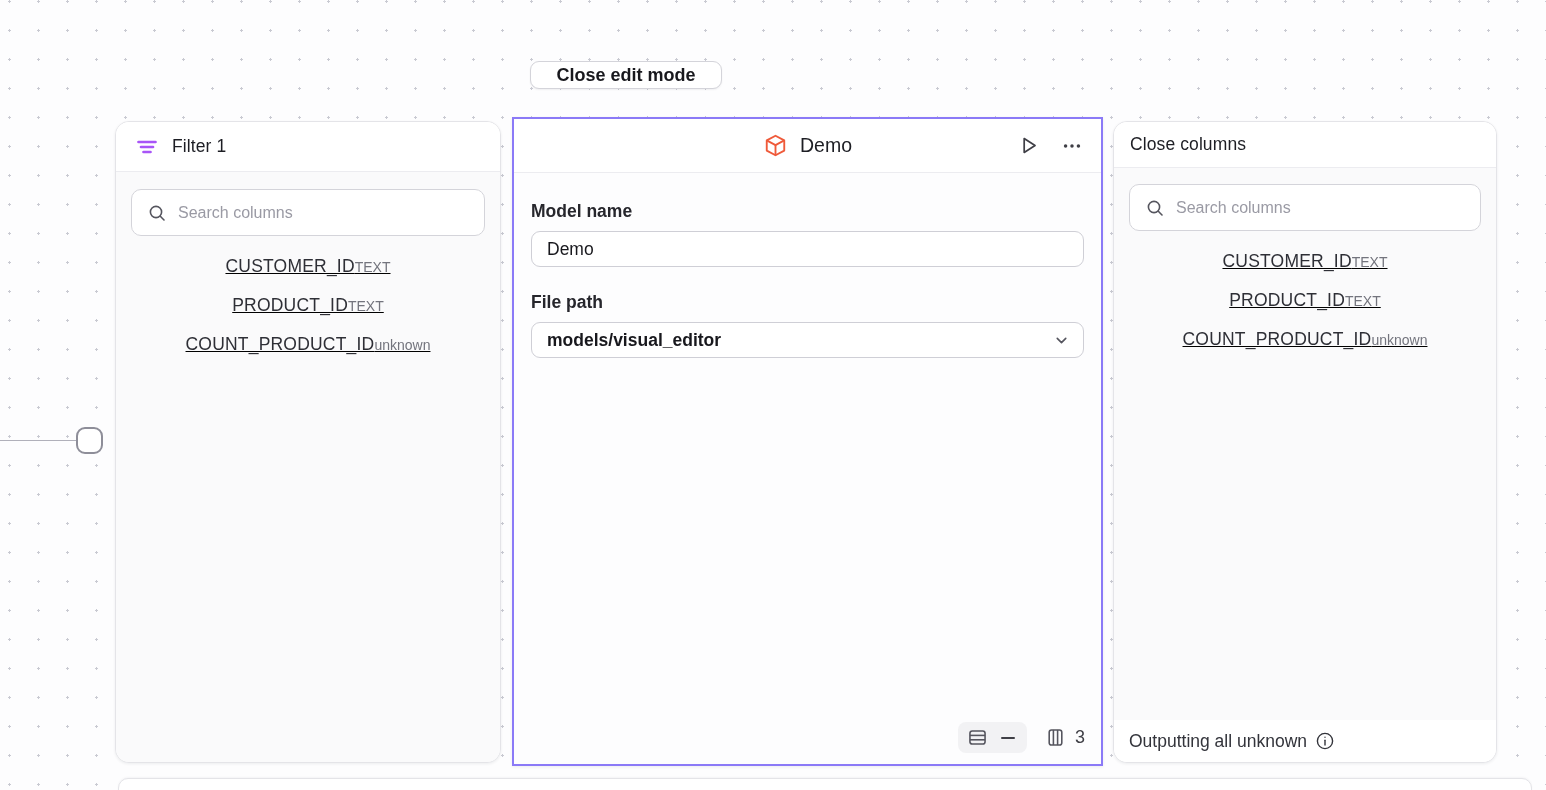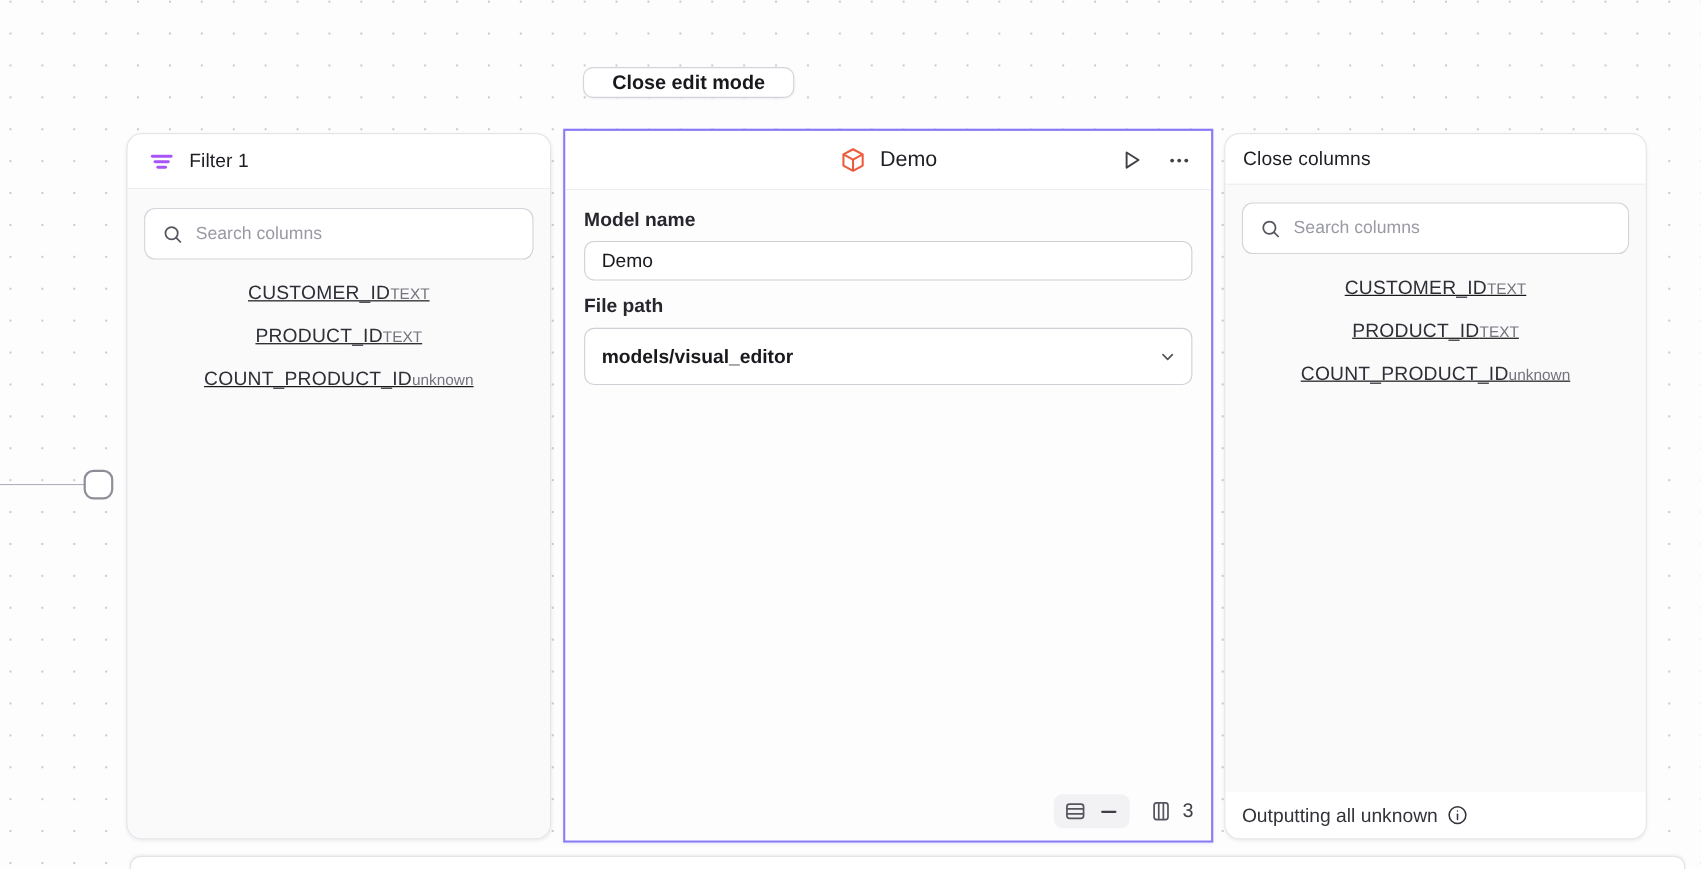--- a/index.html
+++ b/index.html
@@ -73,29 +73,29 @@
     position: relative; display: flex; align-items: center; justify-content: center; gap: 12px;
     height: 54px; flex: 0 0 54px; border-bottom: 1px solid #ececf0; background: #fff;
   }
   .model-title { font-size: 19.5px; font-weight: 500; color: #1d1e24; }
   .model-header-actions {
     position: absolute; right: 16px; top: 0; height: 100%;
     display: flex; align-items: center; gap: 17px;
   }
   .icon-btn { background: none; border: none; padding: 2px; cursor: pointer; display: flex; align-items: center; }
   .model-body { flex: 1 1 auto; background: #fdfdfe; padding: 16px 17px; position: relative; }
-  .field-label { display: block; font-size: 17.5px; font-weight: 600; color: #26262c; margin: 0 0 9px; }
+  .field-label { display: block; font-size: 17.5px; font-weight: 600; color: #26262c; margin: 12px 0 9px; }
   .text-input {
     width: 100%; height: 36px; padding: 0 15px;
     border: 1px solid #cfcfd6; border-radius: 9px; background: #fff;
     font-family: inherit; font-size: 17.5px; color: #18181d; outline: none;
   }
   .select-box {
     display: flex; align-items: center; justify-content: space-between;
-    width: 100%; height: 52px; padding: 0 13px 0 15px; margin-top: 1px;
+    width: 100%; height: 36px; padding: 0 13px 0 15px; margin-top: 1px;
     border: 1px solid #cfcfd6; border-radius: 9px; background: #fff; cursor: pointer;
   }
   .select-value { font-size: 17.5px; font-weight: 700; color: #18181d; }
   .fieldgap { height: 13px; }
 
   .model-stats {
     position: absolute; right: 16px; bottom: 11px;
     display: flex; align-items: center; gap: 18px;
   }
   .stat-pill {

